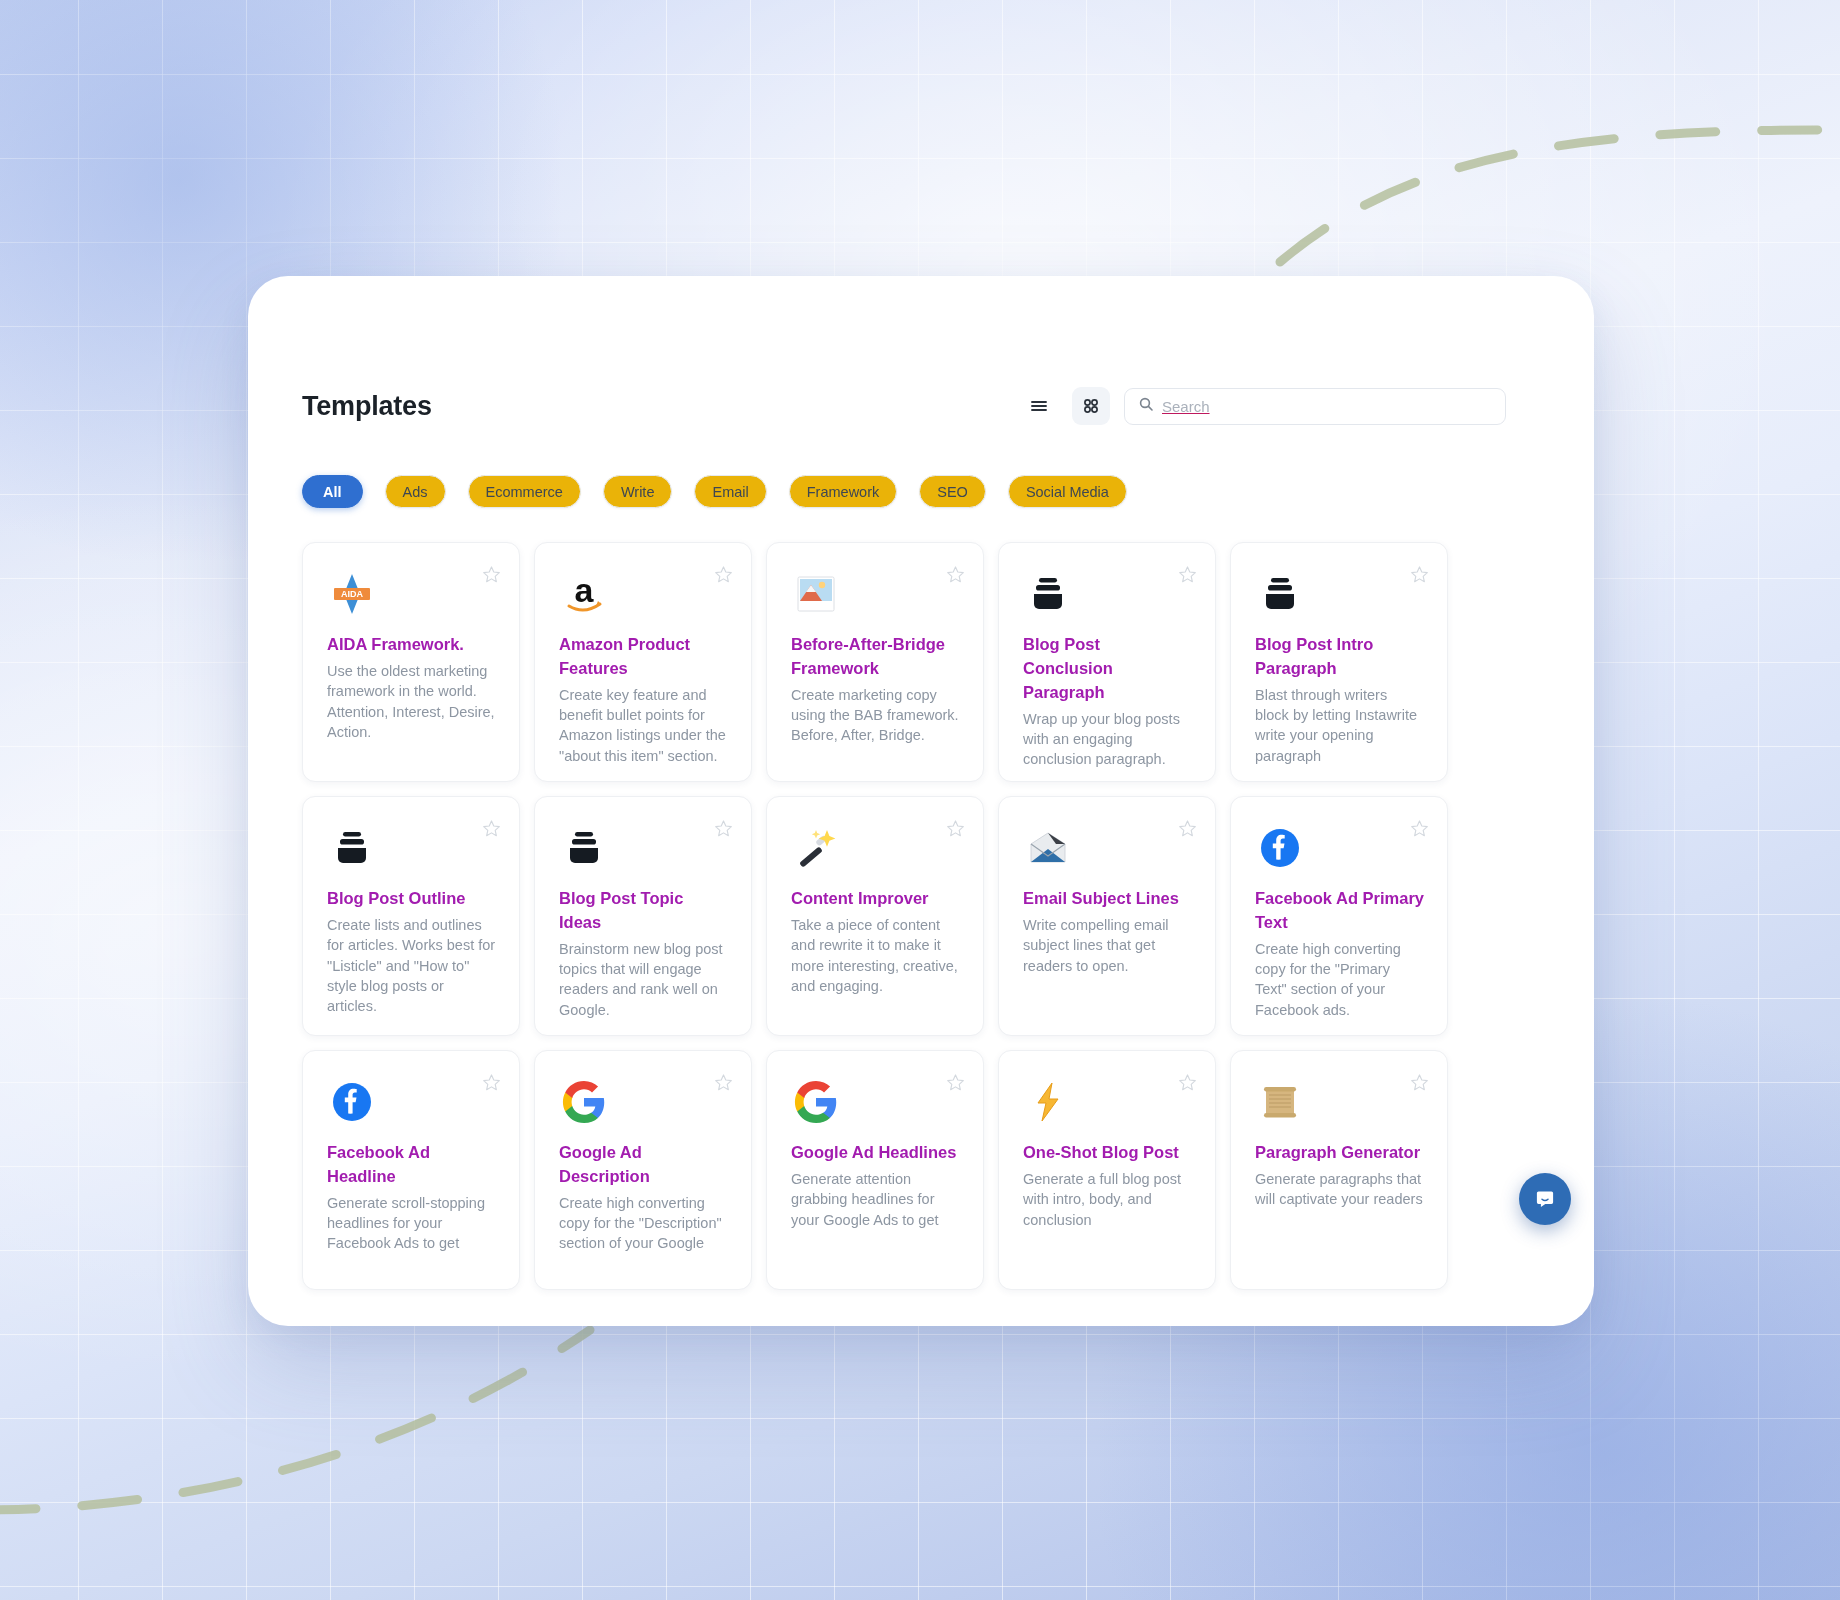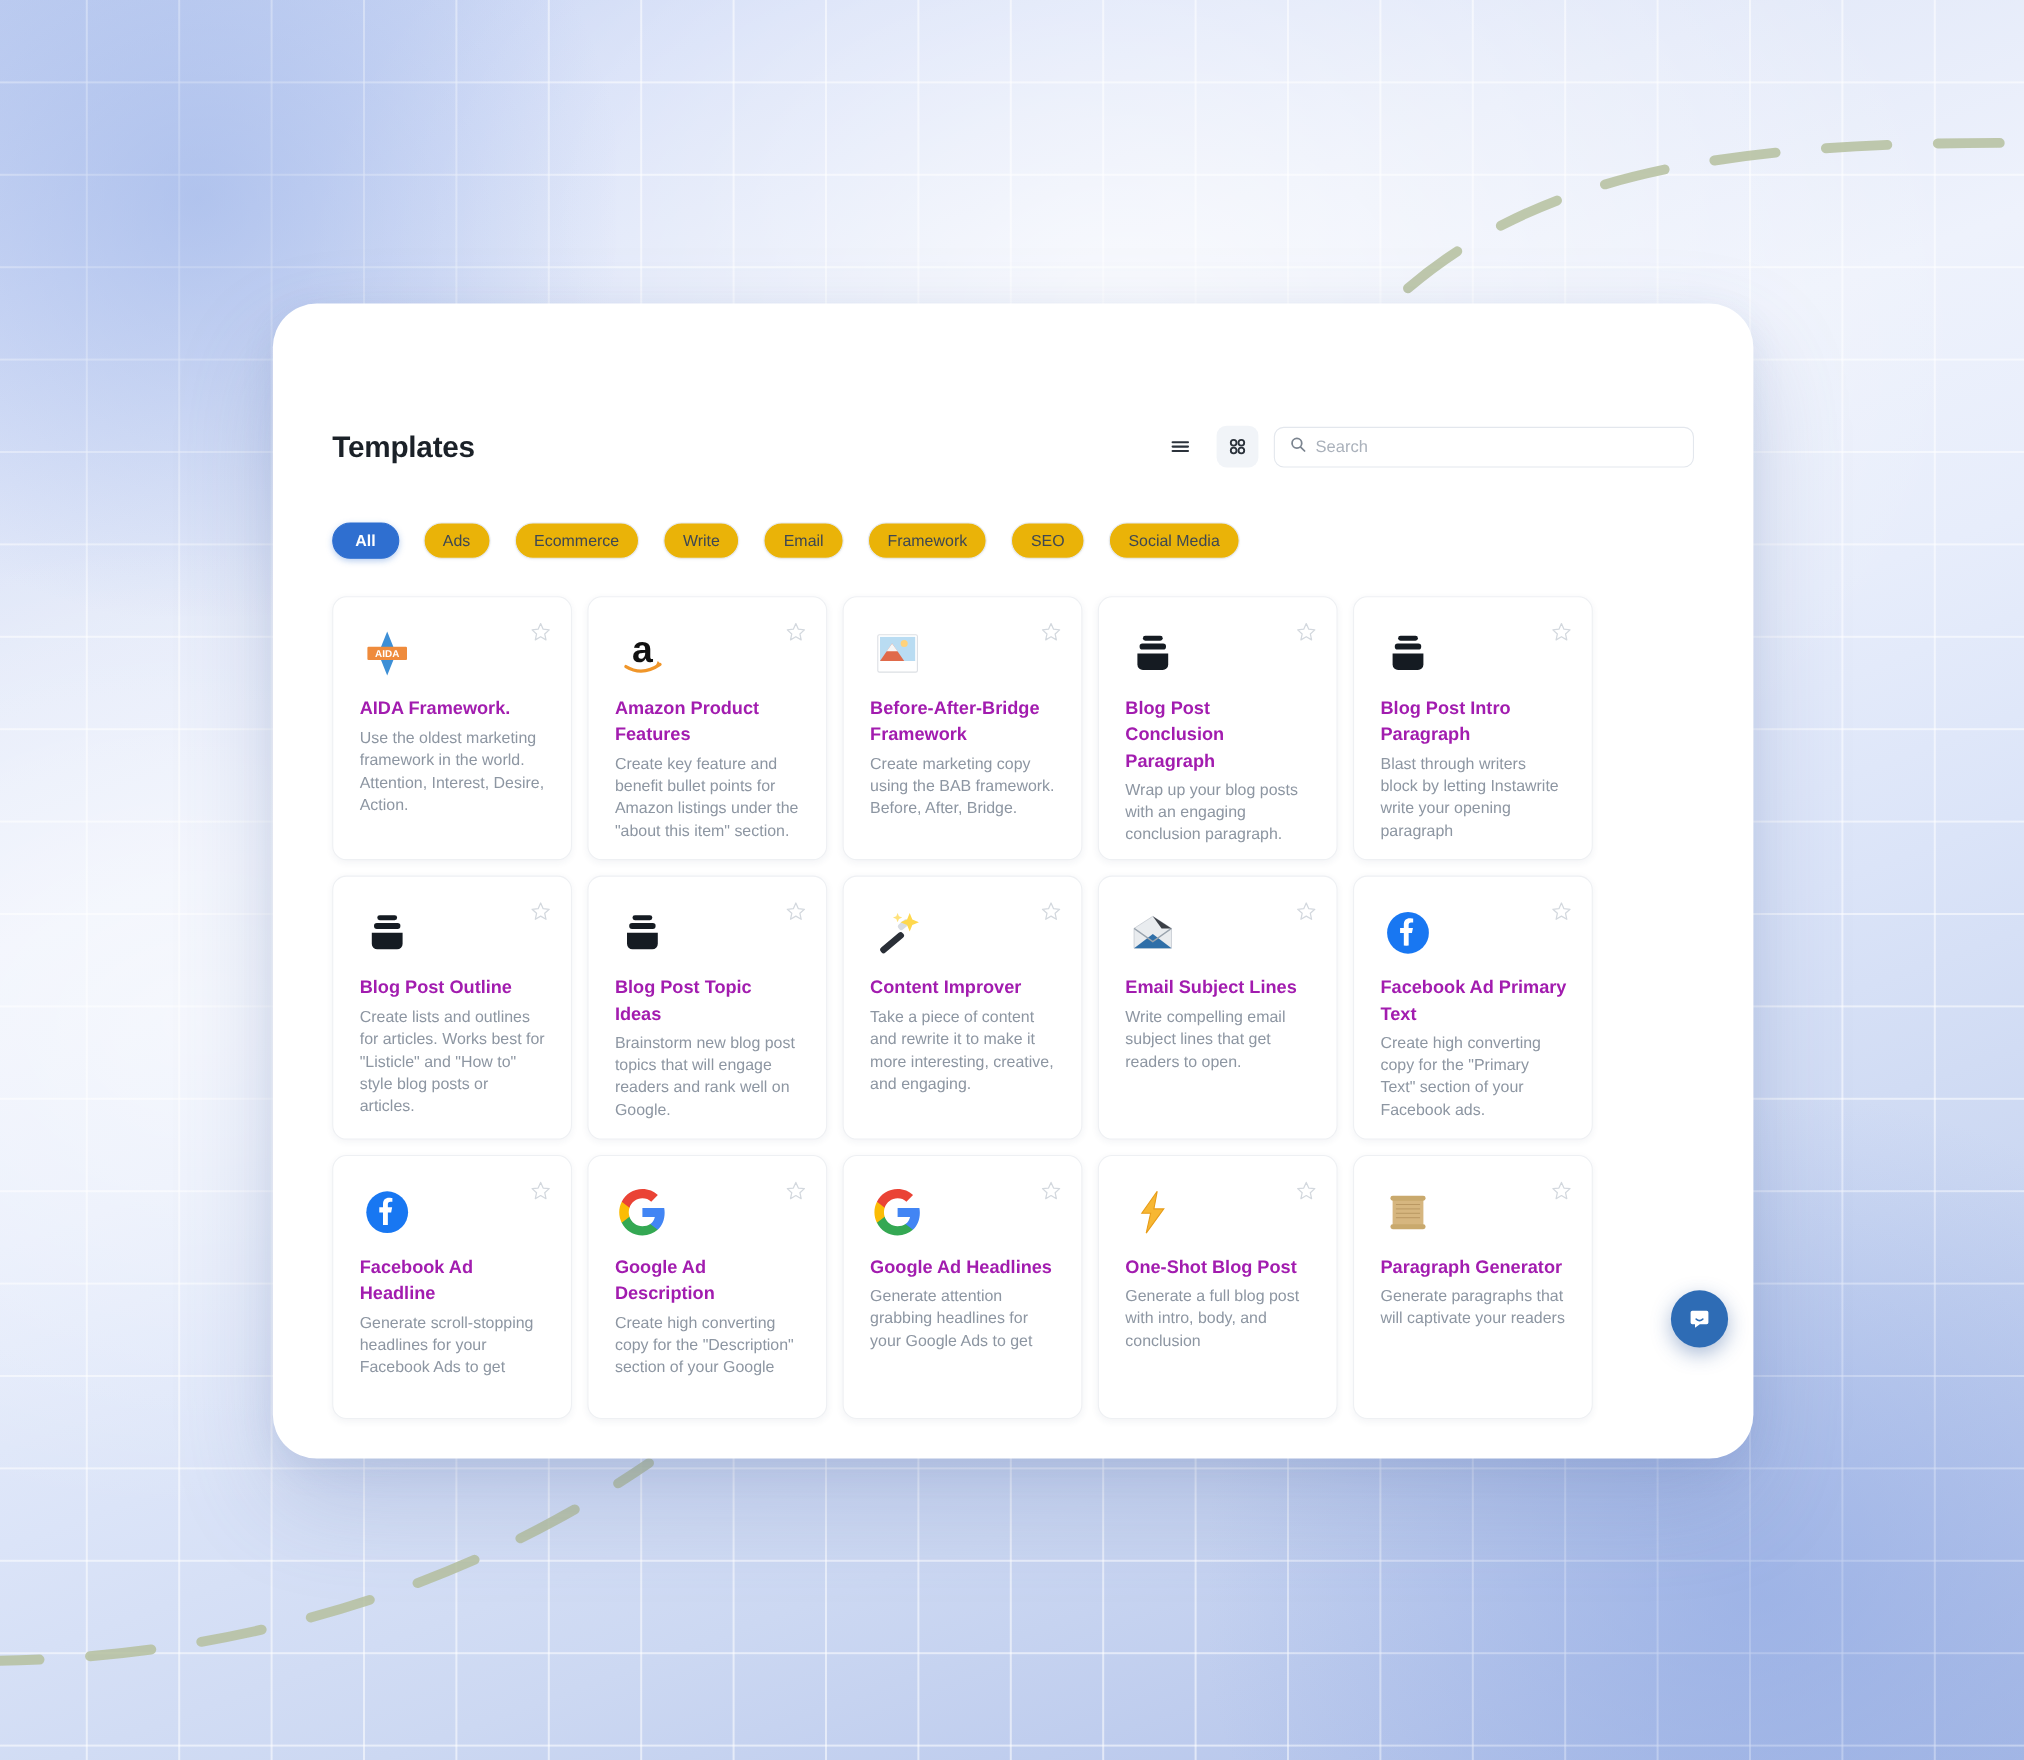--- a/index.html
+++ b/index.html
@@ -97,21 +97,21 @@
     border-radius: 40px;
     box-shadow: 0 40px 90px rgba(80,105,170,0.22), 0 10px 30px rgba(80,105,170,0.10);
     overflow: hidden;
   }
 
   .panel-inner {
     position: absolute;
     left: 0; top: 0;
     width: 1346px;
     height: 1050px;
-    padding: 108px 54px 0 54px;
+    padding: 108px 88px 0 54px;
   }
 
   
   .header-row {
     display: flex;
     align-items: center;
     justify-content: space-between;
     height: 44px;
   }
   .page-title {
@@ -144,22 +144,23 @@
     gap: 8px;
     padding: 0 13px;
     background: #fff;
   }
   .search-input {
     flex: 1;
     border: none;
     outline: none;
     font-family: "Liberation Sans", sans-serif;
     font-size: 15px;
-    color: #000000;
+    color: #be185d;
     background: transparent;
+    text-decoration: underline;
   }
   .search-input::placeholder { color: #aab1bb; }
 
   
   .filters {
     display: flex;
     align-items: center;
     gap: 22px;
     margin-top: 47px;
   }

